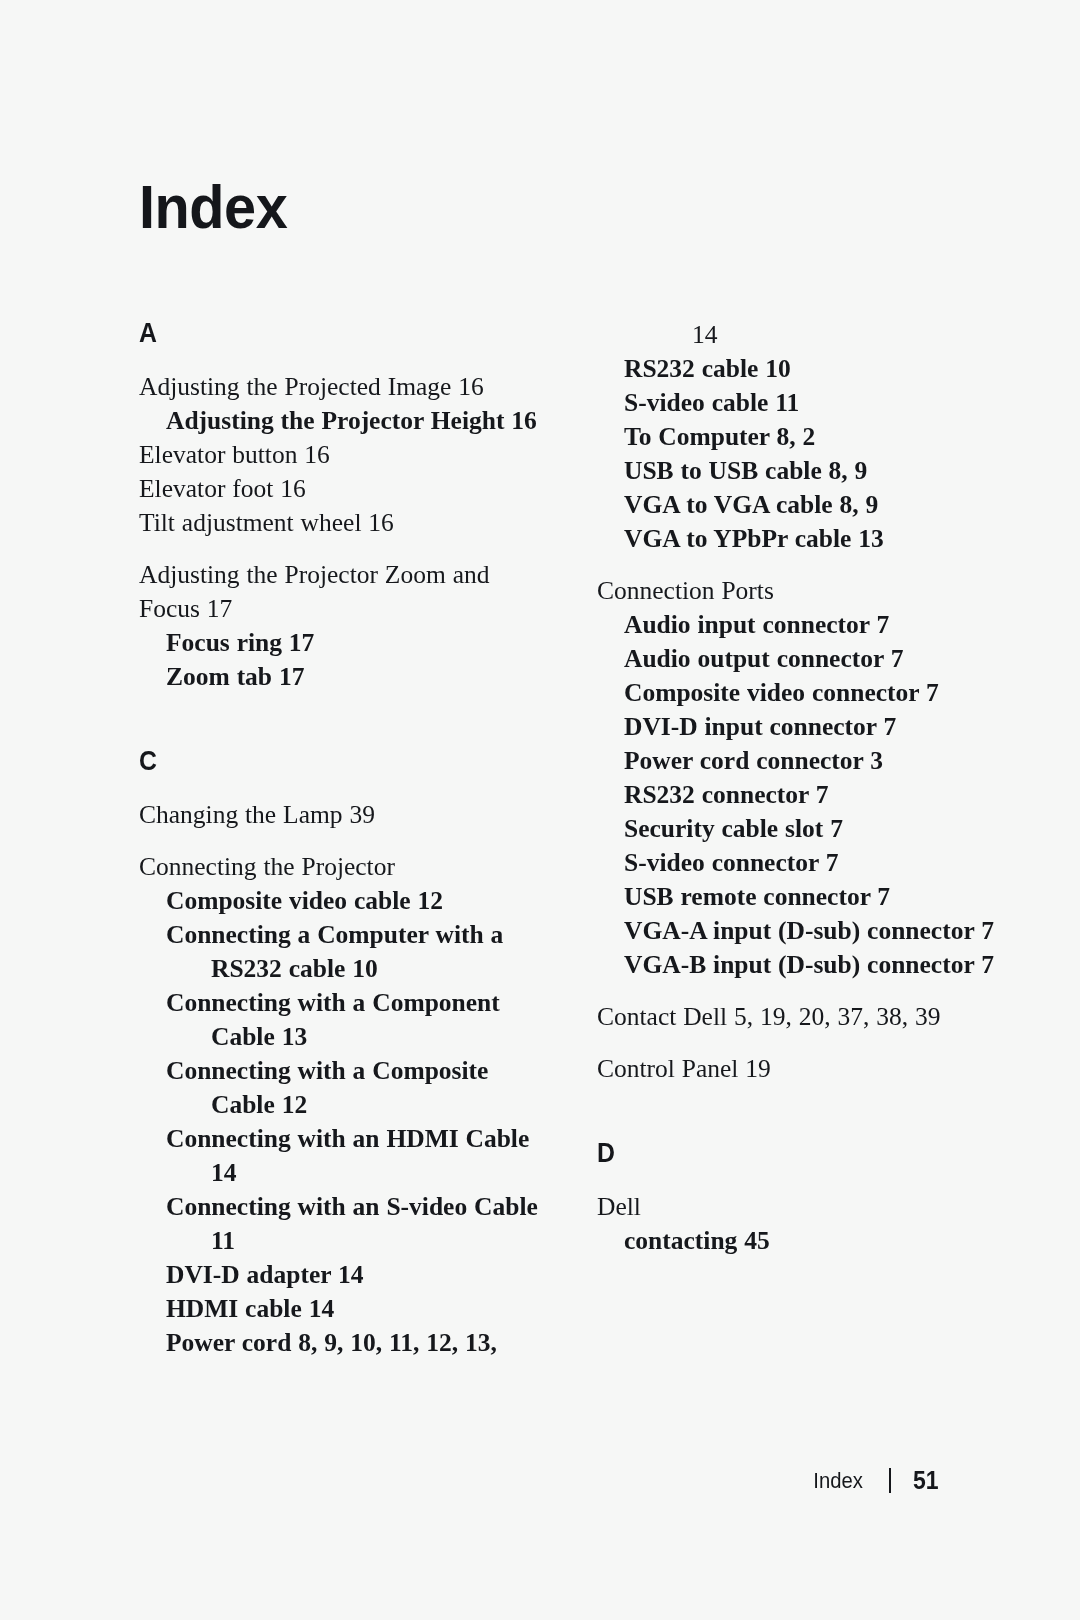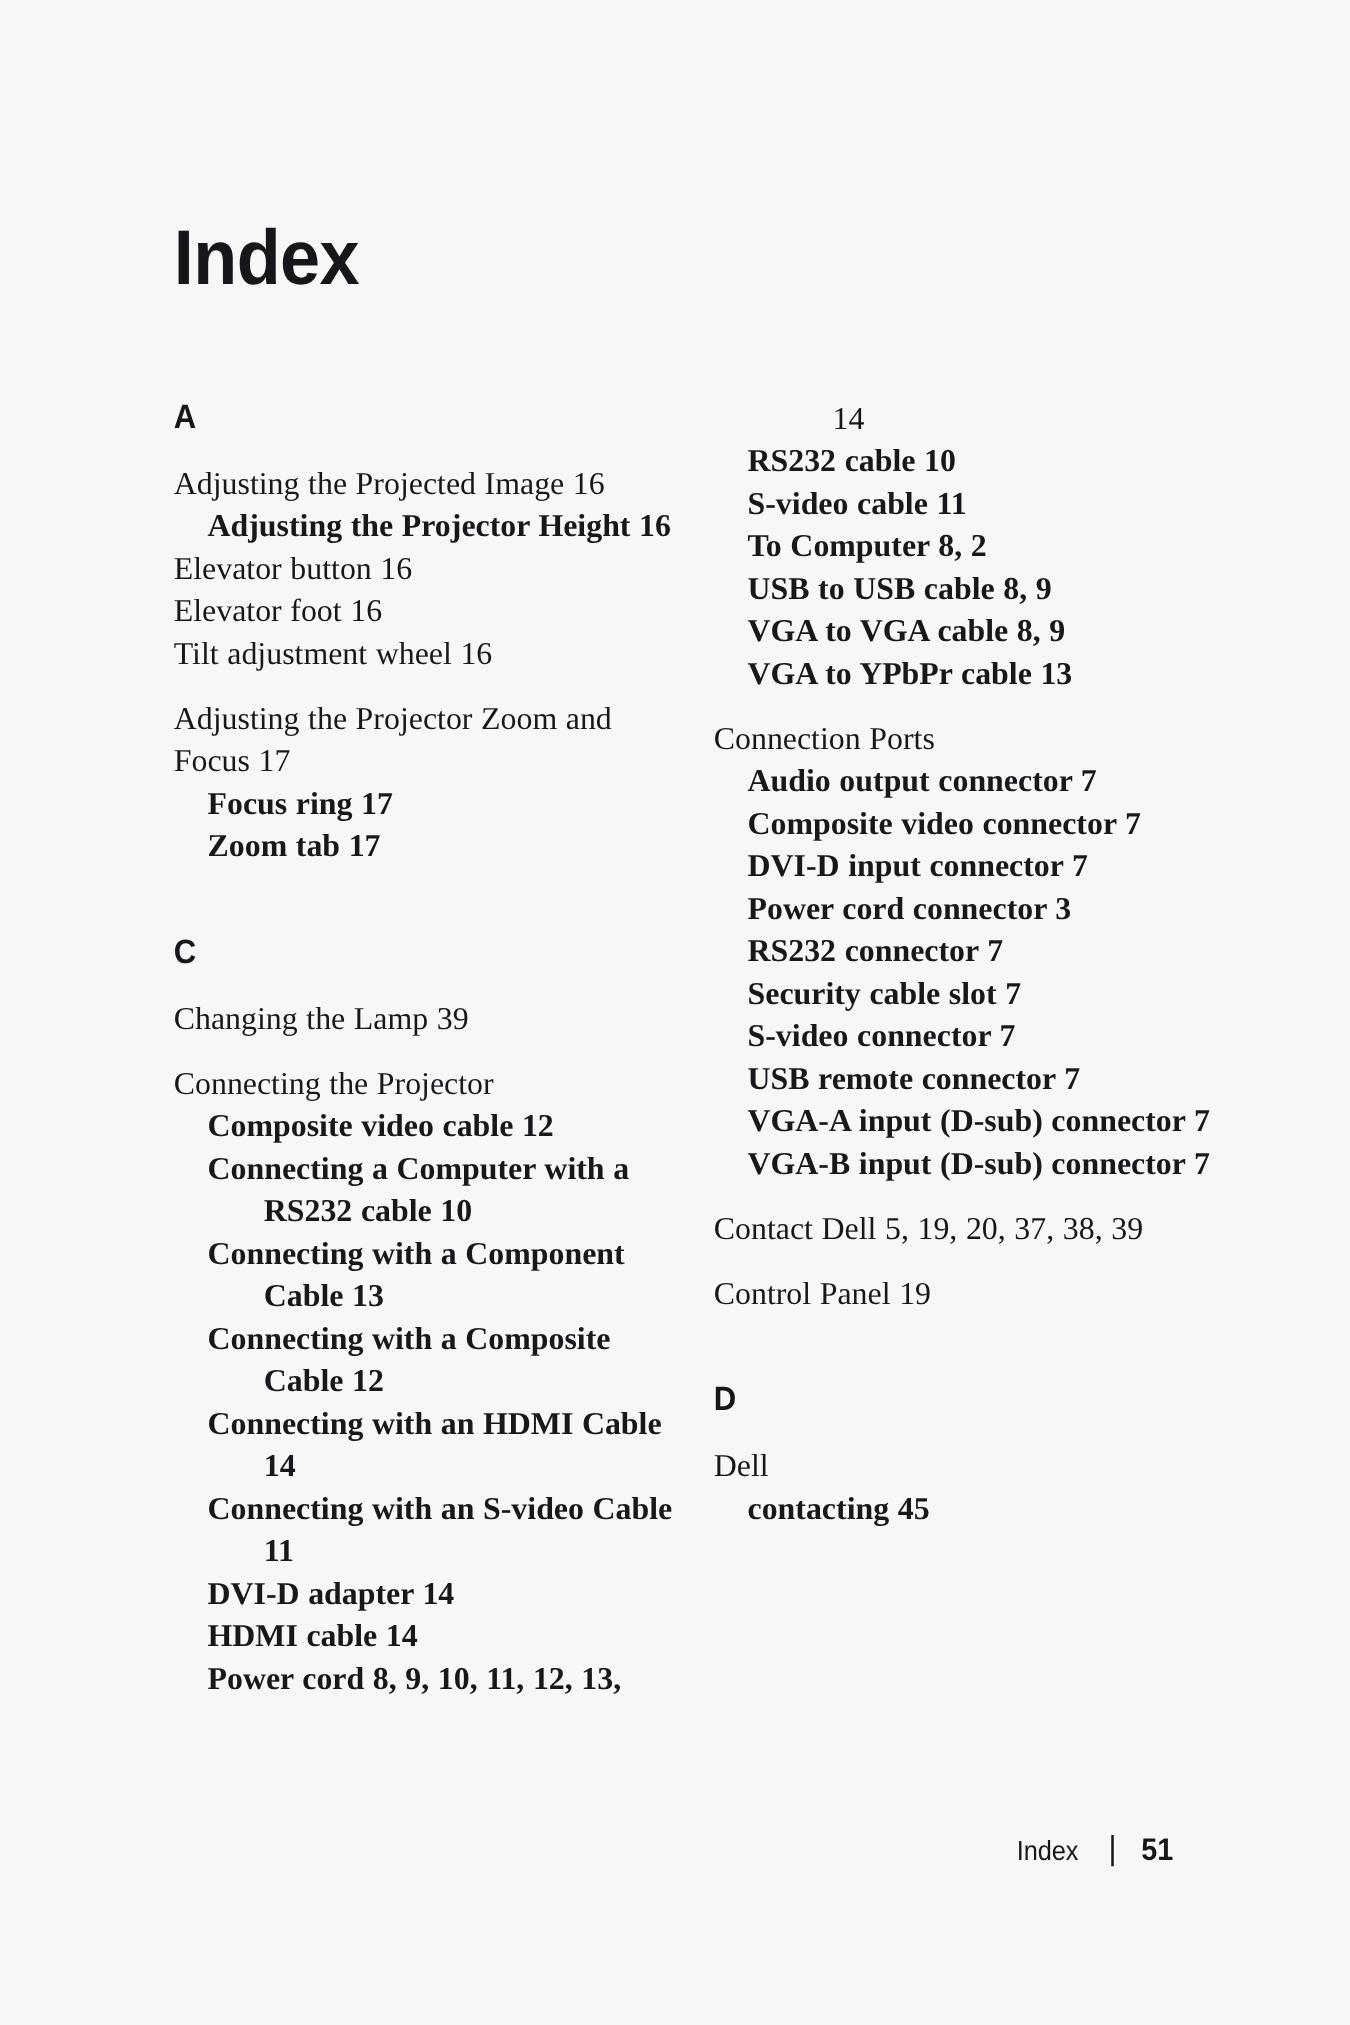--- a/index.html
+++ b/index.html
@@ -38,21 +38,21 @@
     top: 0;
     width: 1080px;
     height: 1620px;
   }
   .column {
     position: absolute;
     top: 318px;
     width: 400px;
   }
   #column-left  { left: 139px; }
-  #column-right { left: 571px; }
+  #column-right { left: 597px; }
 
   
   .letter-heading {
     font-family: "Liberation Sans Narrow", "Liberation Sans", "DejaVu Sans", sans-serif;
     font-weight: bold;
     font-size: 27px;
     line-height: 30px;
     color: #15171b;
     transform: scaleX(0.92);
     transform-origin: left center;
@@ -166,20 +166,21 @@
     <div class="index-section">
       <p class="entry continuation">14</p>
       <p class="entry lvl1">RS232 cable 10</p>
       <p class="entry lvl1">S-video cable 11</p>
       <p class="entry lvl1">To Computer 8, 2</p>
       <p class="entry lvl1">USB to USB cable 8, 9</p>
       <p class="entry lvl1">VGA to VGA cable 8, 9</p>
       <p class="entry lvl1">VGA to YPbPr cable 13</p>
 
       <p class="entry lvl0 gap-before">Connection Ports</p>
+      <p class="entry lvl1">Audio input connector 7</p>
       <p class="entry lvl1">Audio output connector 7</p>
       <p class="entry lvl1">Composite video connector 7</p>
       <p class="entry lvl1">DVI-D input connector 7</p>
       <p class="entry lvl1">Power cord connector 3</p>
       <p class="entry lvl1">RS232 connector 7</p>
       <p class="entry lvl1">Security cable slot 7</p>
       <p class="entry lvl1">S-video connector 7</p>
       <p class="entry lvl1">USB remote connector 7</p>
       <p class="entry lvl1">VGA-A input (D-sub) connector 7</p>
       <p class="entry lvl1">VGA-B input (D-sub) connector 7</p>

